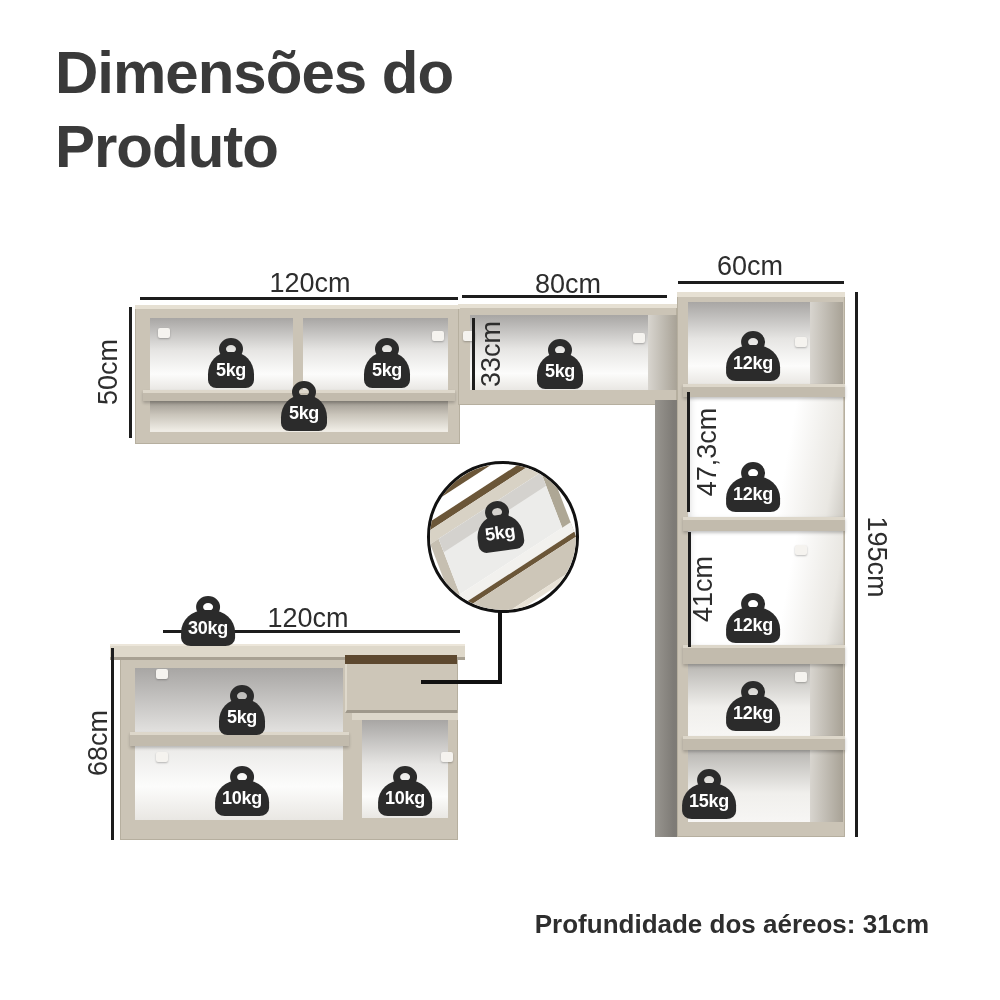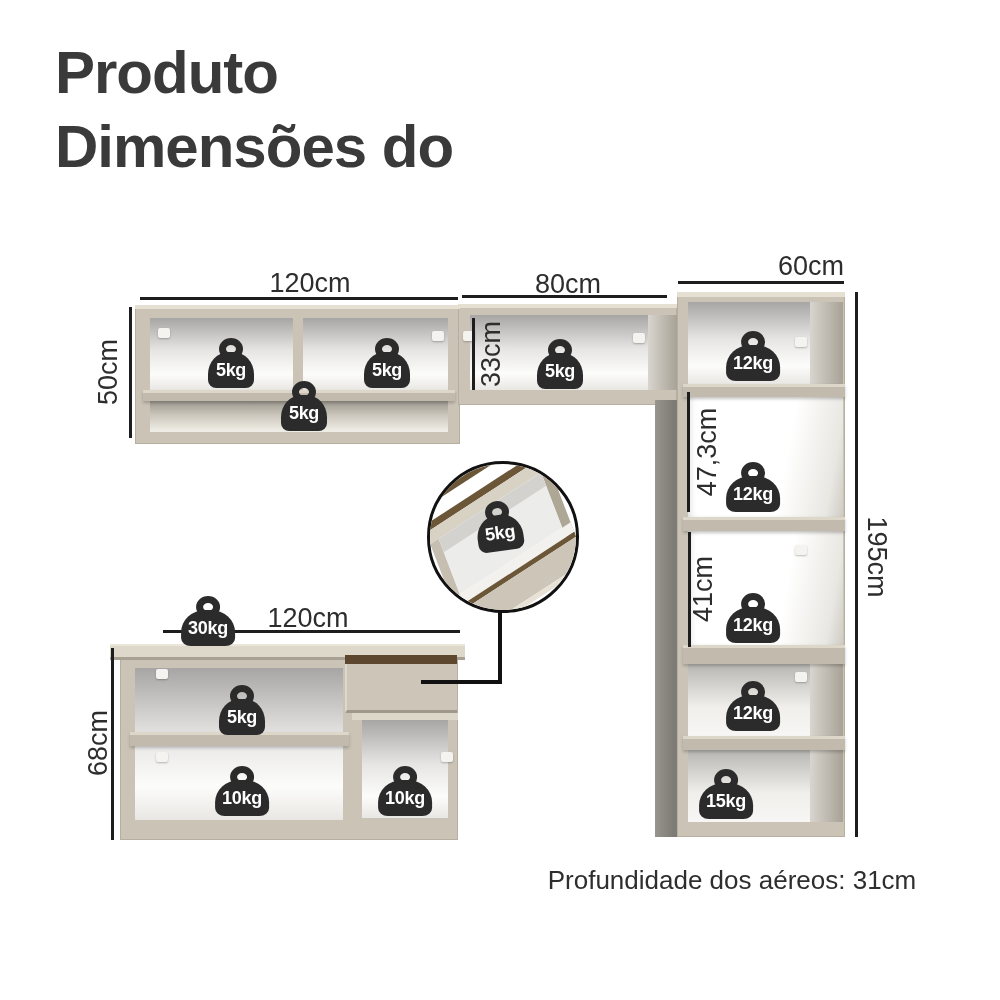--- a/index.html
+++ b/index.html
@@ -40,22 +40,22 @@
   .detail-weight{z-index:8;transform:translateX(-50%) rotate(-8deg);}
   
   .footnote{position:absolute;font-size:26px;line-height:33px;color:#2e2e2e;text-align:center;z-index:5;}
 </style>
 </head>
 <body>
 
 <div id="canvas">
 
   <div class="title">
+    <div>Dimensões do</div>
     <div>Produto</div>
-    <div>Dimensões do</div>
   </div>
 
   <div class="cab-bg" style="left:135px;top:305px;width:325px;height:139px;"></div>
   <div class="cab-top-hl" style="left:135px;top:305px;width:325px;height:4px;"></div>
   <div class="int int-a" style="left:150px;top:318px;width:143px;height:72px;"></div>
   <div class="int int-a" style="left:303px;top:318px;width:145px;height:72px;"></div>
   <div class="int int-low" style="left:150px;top:400px;width:298px;height:32px;"></div>
   <div class="shelf" style="left:143px;top:390px;width:312px;height:11px;"></div>
   <div class="hinge" style="left:158px;top:328px;"></div>
   <div class="hinge" style="left:432px;top:331px;"></div>
@@ -110,21 +110,21 @@
   <div class="vline" style="left:855px;top:292px;height:545px;"></div>
   <div class="vline" style="left:687px;top:392px;height:120px;"></div>
   <div class="vline" style="left:688px;top:532px;height:115px;"></div>
   <div class="hline" style="left:163px;top:630px;width:297px;"></div>
   <div class="vline" style="left:111px;top:648px;height:192px;"></div>
 
   <div class="dim" style="left:310px;top:283px;">120cm</div>
   <div class="dim ccw" style="left:108px;top:372px;">50cm</div>
   <div class="dim" style="left:568px;top:284px;">80cm</div>
   <div class="dim ccw" style="left:491px;top:354px;">33cm</div>
-  <div class="dim" style="left:811px;top:266px;">60cm</div>
+  <div class="dim" style="left:750px;top:266px;">60cm</div>
   <div class="dim cw" style="left:876px;top:557px;">195cm</div>
   <div class="dim ccw" style="left:707px;top:452px;">47,3cm</div>
   <div class="dim ccw" style="left:703px;top:589px;">41cm</div>
   <div class="dim" style="left:308px;top:618px;">120cm</div>
   <div class="dim ccw" style="left:98px;top:743px;">68cm</div>
 
   <div class="kettle" style="left:231px;top:338px;">
       <span class="k-ring"></span>
       <span class="k-body">
         <span>5kg</span>
@@ -165,21 +165,21 @@
       <span class="k-body">
         <span>12kg</span>
       </span>
     </div>
   <div class="kettle" style="left:753px;top:681px;">
       <span class="k-ring"></span>
       <span class="k-body">
         <span>12kg</span>
       </span>
     </div>
-  <div class="kettle" style="left:726px;top:769px;">
+  <div class="kettle" style="left:709px;top:769px;">
       <span class="k-ring"></span>
       <span class="k-body">
         <span>15kg</span>
       </span>
     </div>
   <div class="kettle" style="left:208px;top:596px;">
       <span class="k-ring"></span>
       <span class="k-body">
         <span>30kg</span>
       </span>
@@ -225,15 +225,15 @@
       </g>
     </svg>
   </div>
   <div class="kettle detail-weight" style="left:499px;top:501px;">
       <span class="k-ring"></span>
       <span class="k-body">
         <span>5kg</span>
       </span>
     </div>
 
-  <div class="footnote" style="left:532px;top:864px;width:400px;">Profundidade dos aéreos: 31cm</div>
+  <div class="footnote" style="left:532px;top:908px;width:400px;font-weight:bold;">Profundidade dos aéreos: 31cm</div>
 
 </div>
 
 </body></html>

